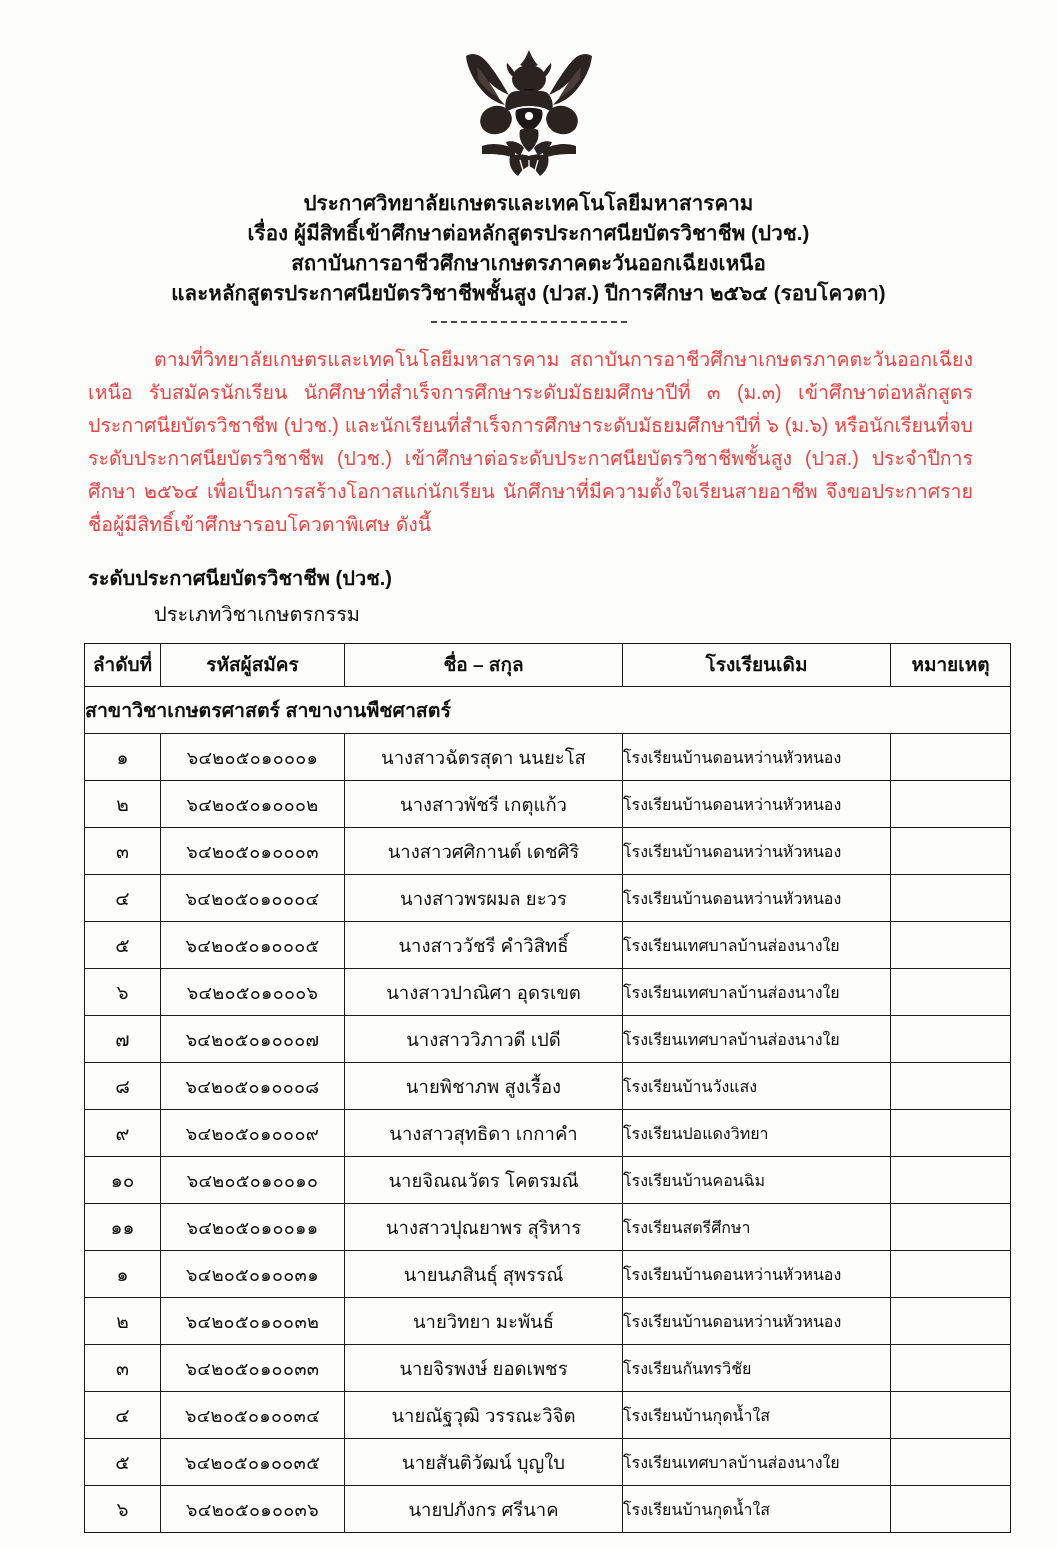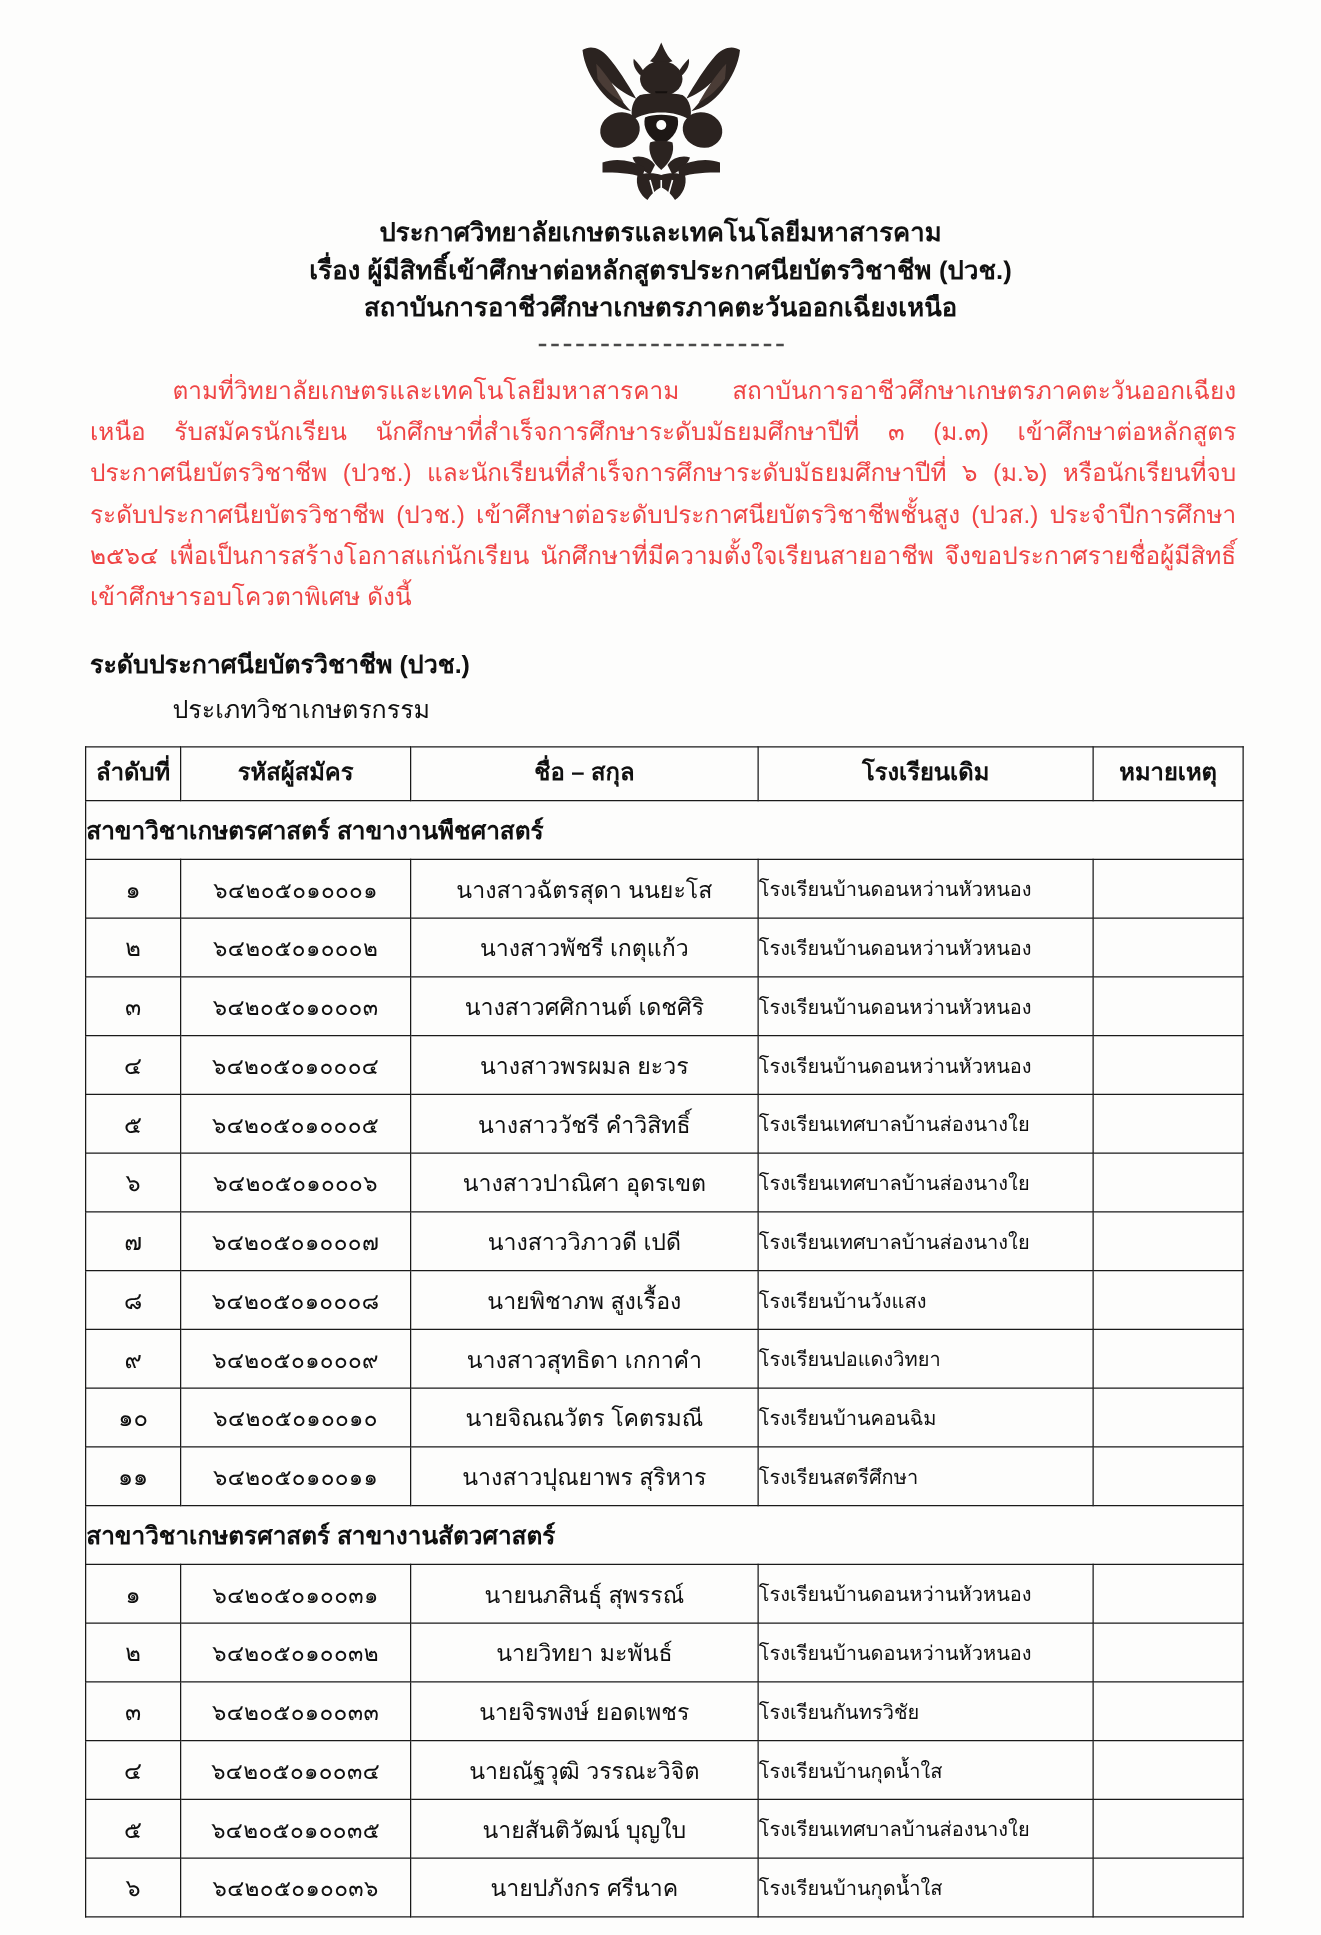--- a/index.html
+++ b/index.html
@@ -14,21 +14,21 @@
     position: relative;
     font-family: "Liberation Sans", "DejaVu Sans", sans-serif;
     color: #101010;
     overflow: hidden;
   }
 
   .page {
     position: absolute;
     inset: 0;
     background: #fdfdfc;
-    padding: 0;
+    padding: 16px;
   }
 
   
   .emblem-wrap {
     display: flex;
     justify-content: center;
     padding-top: 18px;
   }
   .emblem {
     width: 150px;
@@ -182,20 +182,21 @@
         <path d="M56 122 C62 120 70 120 75 122 C80 120 88 120 94 122 C96 130 92 138 86 142 C82 136 78 133 75 132 C72 133 68 136 64 142 C58 138 54 130 56 122 Z"></path>
         <path d="M66 126 L70 140 M75 126 L75 141 M84 126 L80 140" stroke="#fdfdfc" stroke-width="1.3" fill="none"></path>
       </g>
     </svg>
   </div>
 
   <div class="heading">
     <div class="heading-line">ประกาศวิทยาลัยเกษตรและเทคโนโลยีมหาสารคาม</div>
     <div class="heading-line">เรื่อง  ผู้มีสิทธิ์เข้าศึกษาต่อหลักสูตรประกาศนียบัตรวิชาชีพ (ปวช.)</div>
     <div class="heading-line">สถาบันการอาชีวศึกษาเกษตรภาคตะวันออกเฉียงเหนือ</div>
+    <div class="heading-line">และหลักสูตรประกาศนียบัตรวิชาชีพชั้นสูง (ปวส.) ปีการศึกษา ๒๕๖๔ (รอบโควตา)</div>
     <div class="divider"></div>
   </div>
 
   <p class="body-copy"><span class="indent"></span><span>ตามที่วิทยาลัยเกษตรและเทคโนโลยีมหาสารคาม สถาบันการอาชีวศึกษาเกษตรภาคตะวันออกเฉียงเหนือ รับสมัครนักเรียน นักศึกษาที่สำเร็จการศึกษาระดับมัธยมศึกษาปีที่ ๓ (ม.๓) เข้าศึกษาต่อหลักสูตรประกาศนียบัตรวิชาชีพ (ปวช.) และนักเรียนที่สำเร็จการศึกษาระดับมัธยมศึกษาปีที่ ๖ (ม.๖) หรือนักเรียนที่จบระดับประกาศนียบัตรวิชาชีพ (ปวช.) เข้าศึกษาต่อระดับประกาศนียบัตรวิชาชีพชั้นสูง (ปวส.) ประจำปีการศึกษา ๒๕๖๔  เพื่อเป็นการสร้างโอกาสแก่นักเรียน นักศึกษาที่มีความตั้งใจเรียนสายอาชีพ จึงขอประกาศรายชื่อผู้มีสิทธิ์เข้าศึกษารอบโควตาพิเศษ ดังนี้</span></p>
 
   <div class="level-heading">ระดับประกาศนียบัตรวิชาชีพ (ปวช.)</div>
   <div class="type-heading">ประเภทวิชาเกษตรกรรม</div>
 
   <div class="table-wrap">
     <table class="roster">
@@ -289,23 +290,20 @@
             <td class="cell-school">โรงเรียนบ้านคอนฉิม</td>
             <td class="cell-note"></td>
           </tr>
           <tr class="data-row">
             <td class="cell-no">๑๑</td>
             <td class="cell-code">๖๔๒๐๕๐๑๐๐๑๑</td>
             <td class="cell-name">นางสาวปุณยาพร  สุริหาร</td>
             <td class="cell-school">โรงเรียนสตรีศึกษา</td>
             <td class="cell-note"></td>
           </tr>
-          <tr>
-            <td class="group" colspan="5">สาขาวิชาเกษตรศาสตร์  สาขางานสัตวศาสตร์</td>
-          </tr>
           <tr class="data-row">
             <td class="cell-no">๑</td>
             <td class="cell-code">๖๔๒๐๕๐๑๐๐๓๑</td>
             <td class="cell-name">นายนภสินธ์ุ  สุพรรณ์</td>
             <td class="cell-school">โรงเรียนบ้านดอนหว่านหัวหนอง</td>
             <td class="cell-note"></td>
           </tr>
           <tr class="data-row">
             <td class="cell-no">๒</td>
             <td class="cell-code">๖๔๒๐๕๐๑๐๐๓๒</td>

